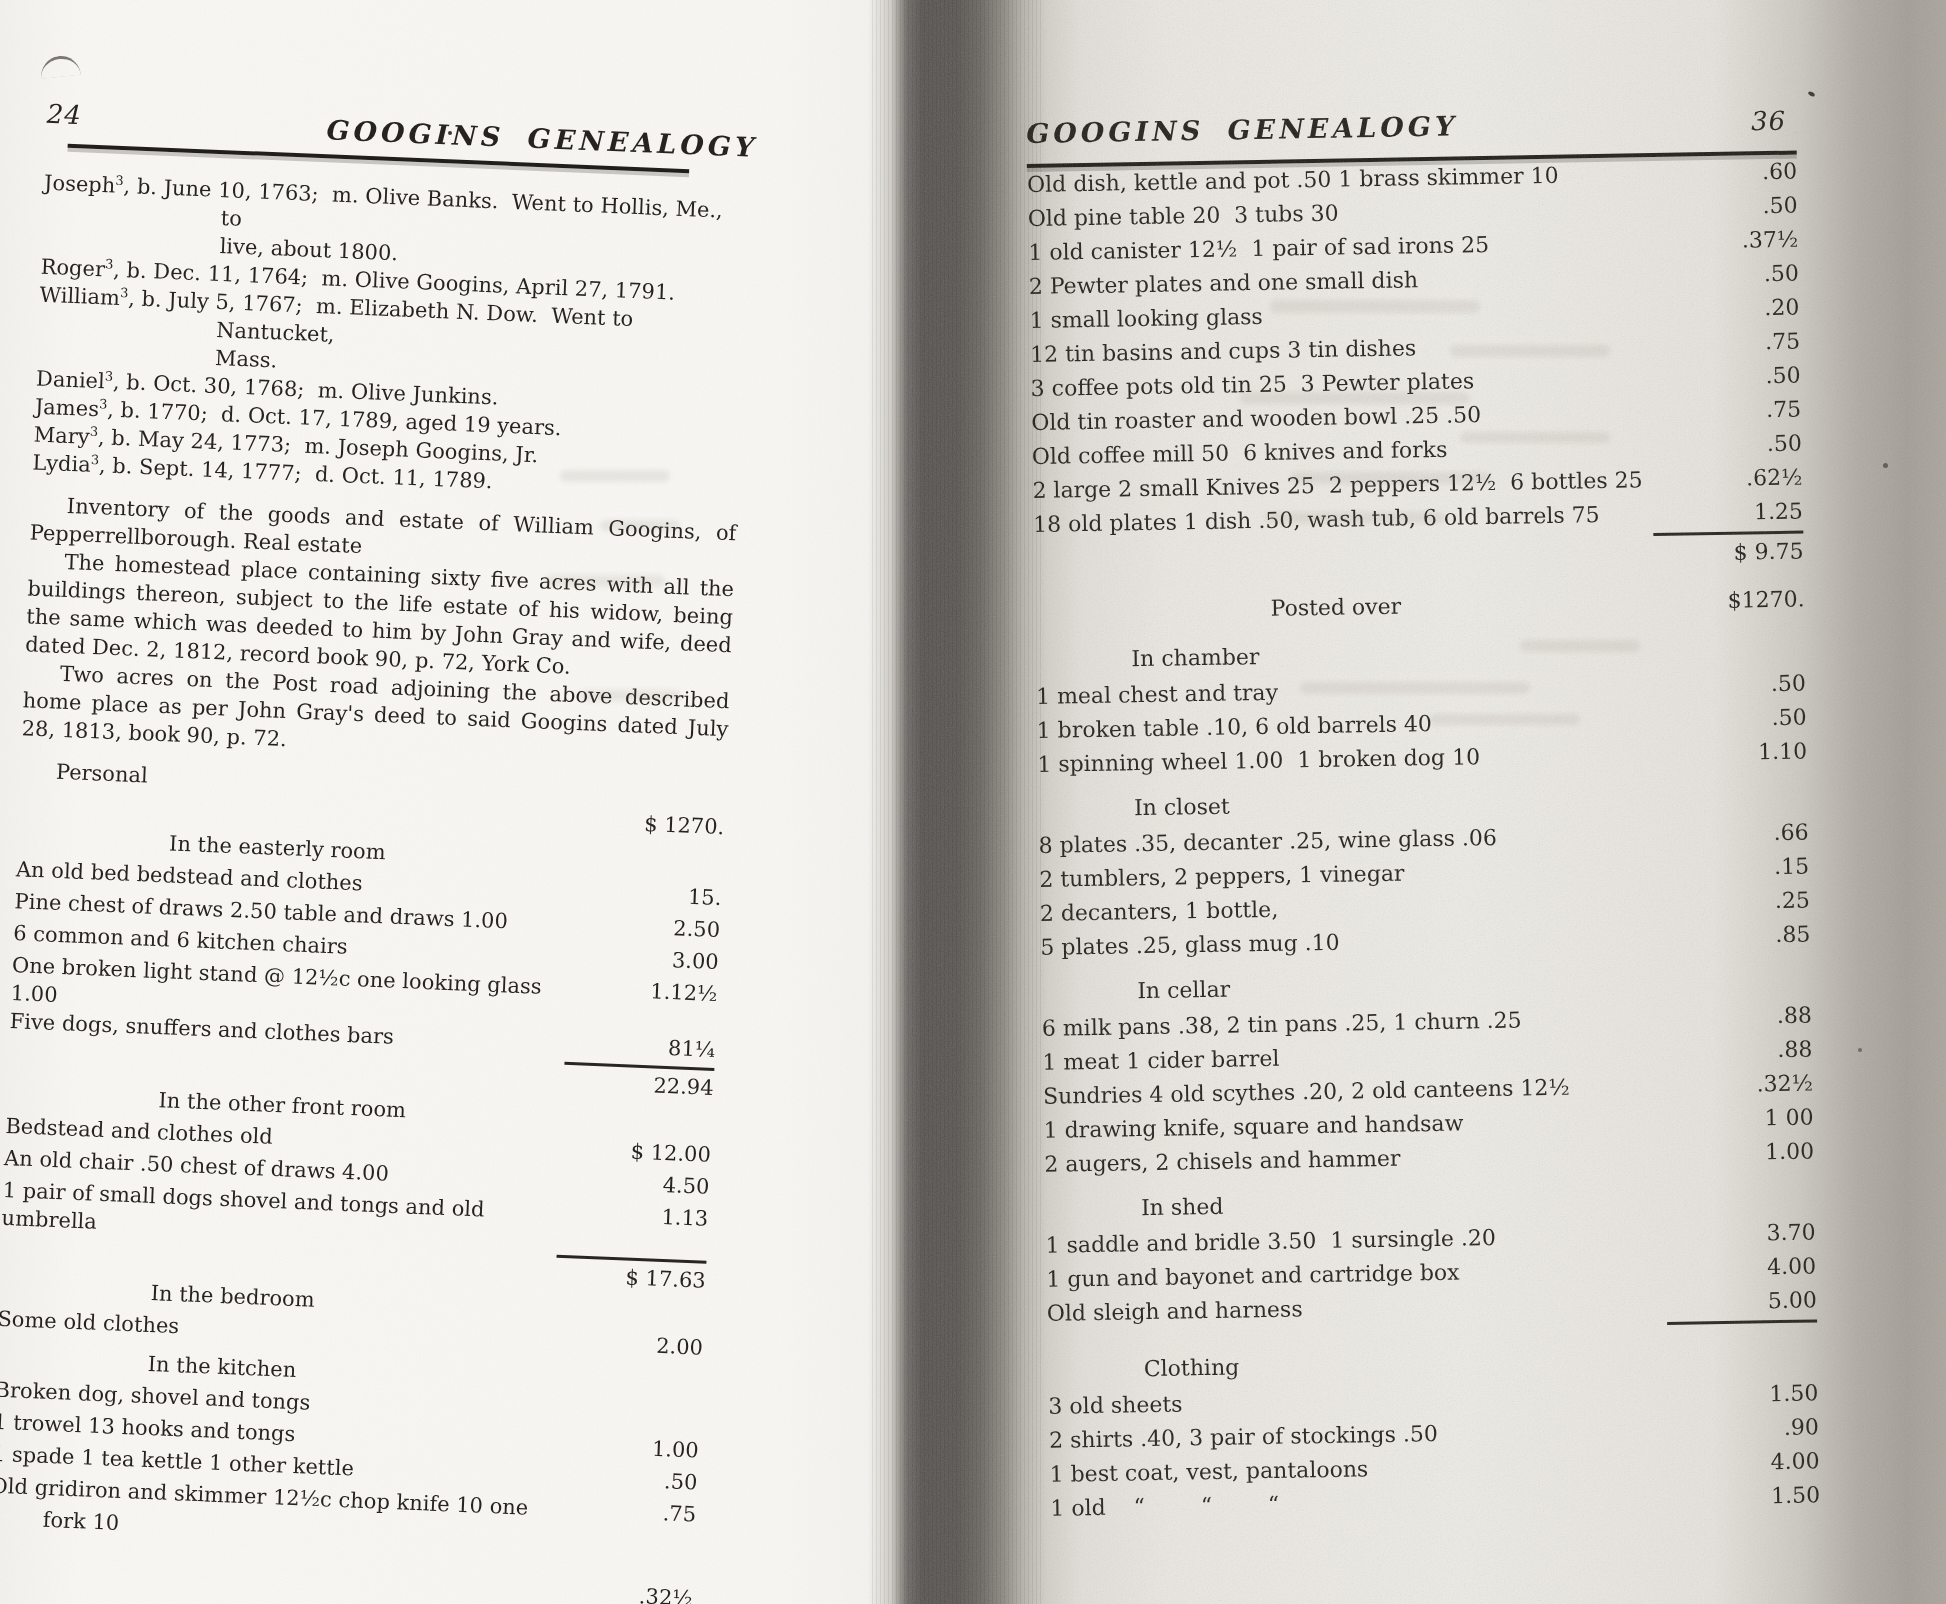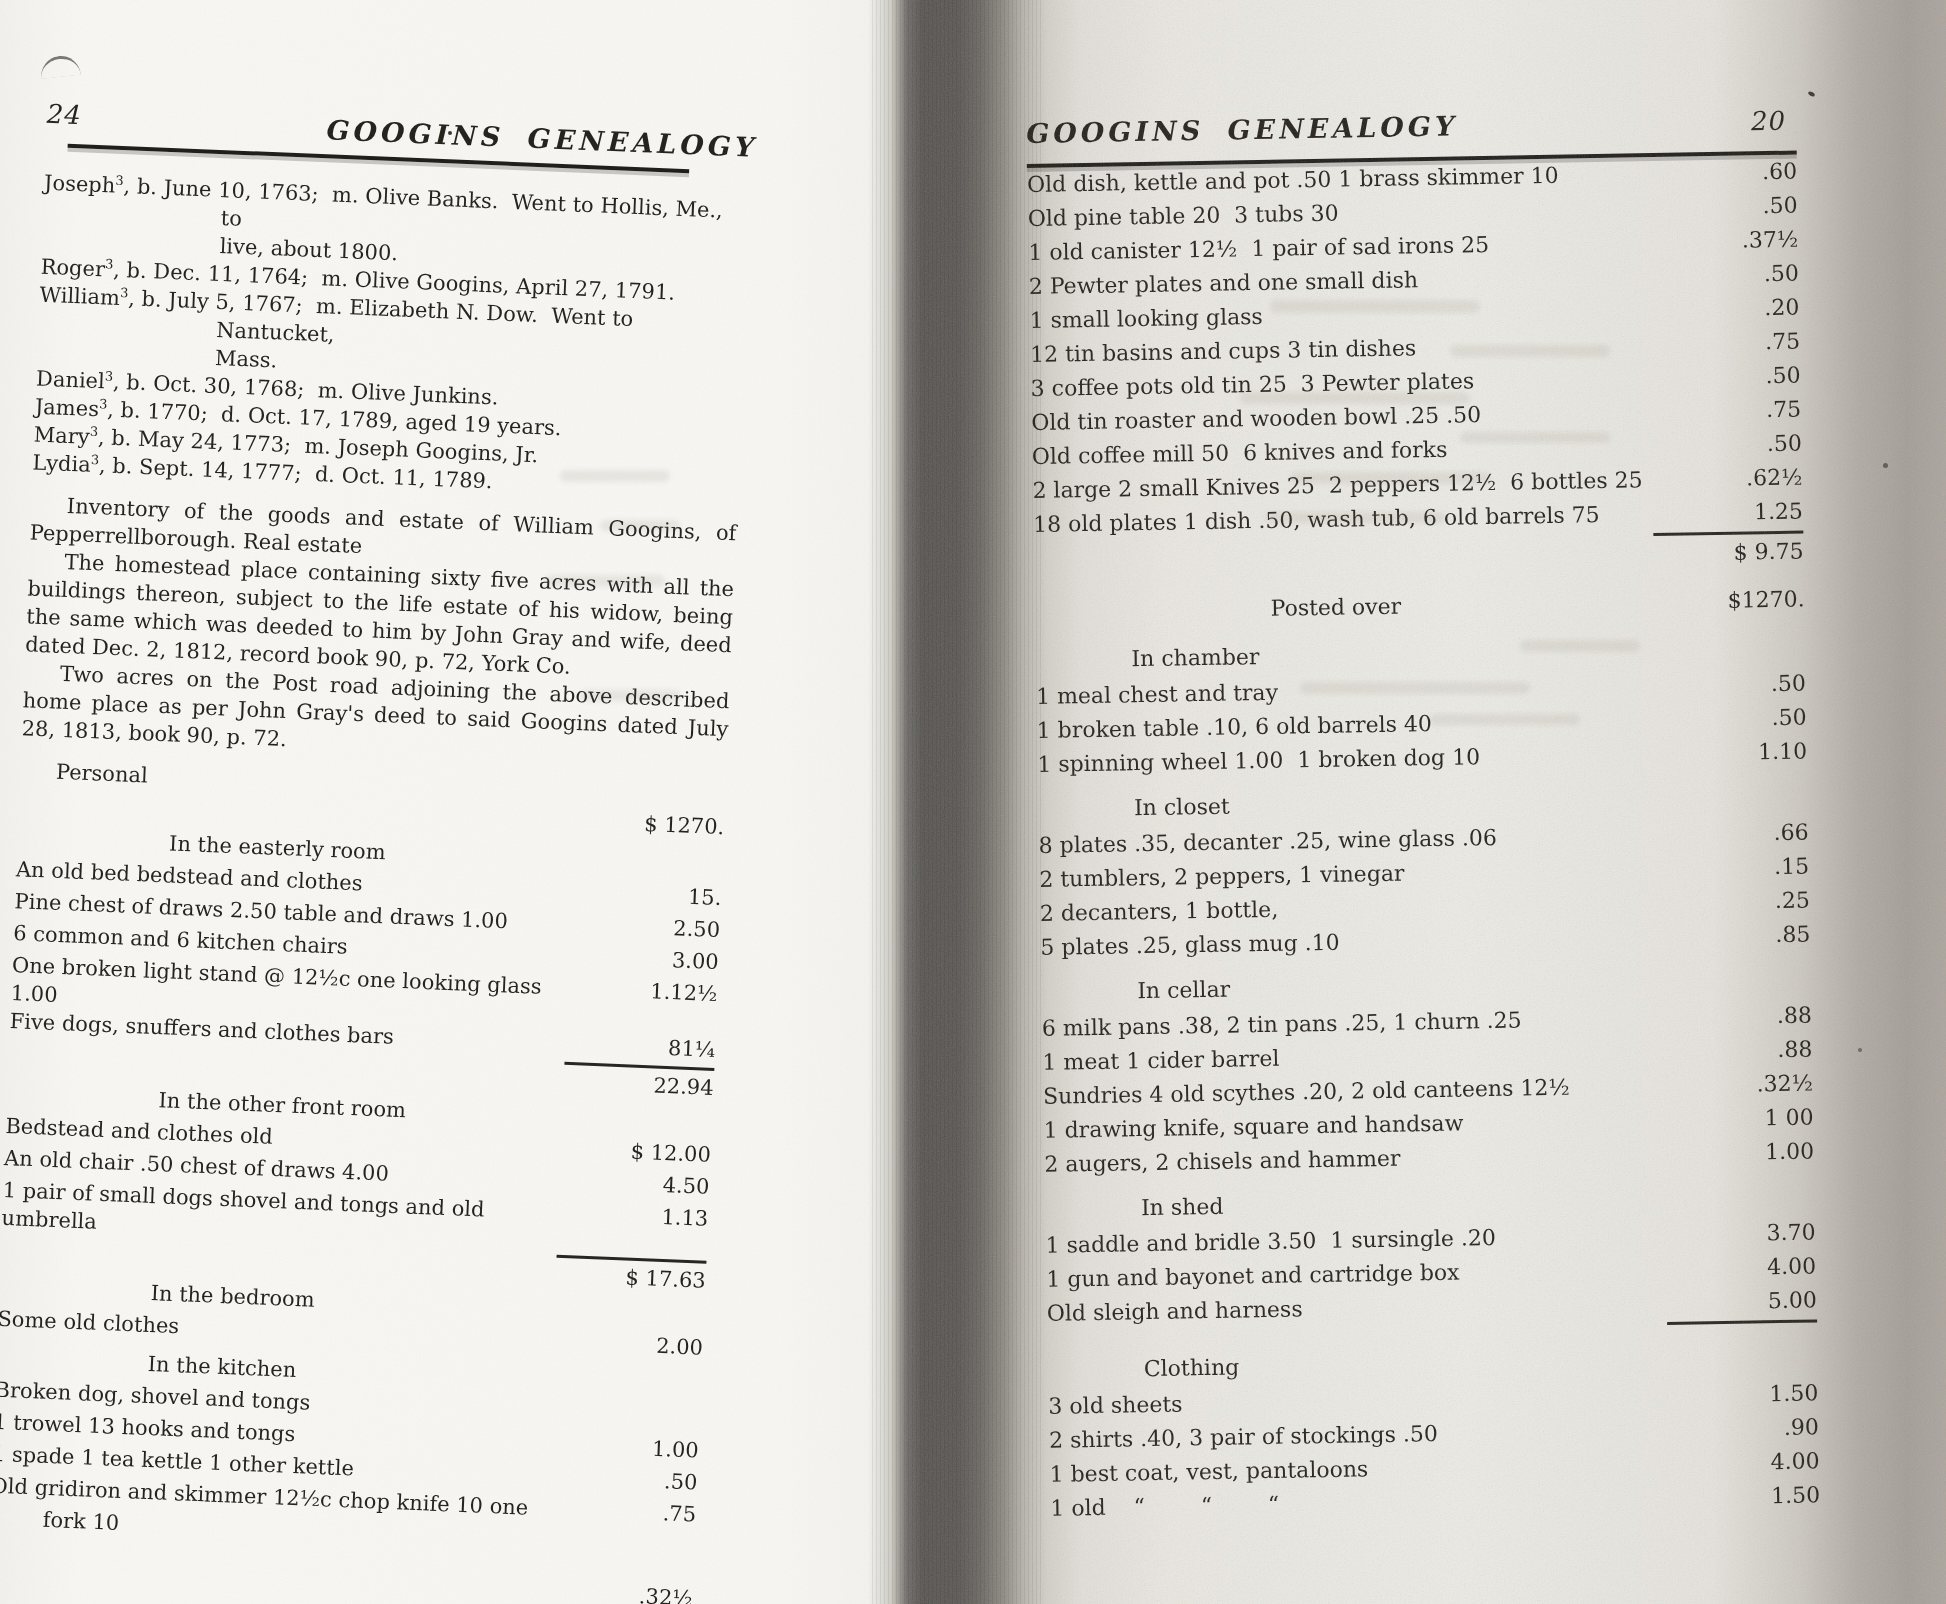--- a/index.html
+++ b/index.html
@@ -187,21 +187,21 @@
             <span class="itx"></span>
             <span class="amt">.32½</span>
           </div>
         </div>
     </div>
   </div>
 
   <div class="page page-right">
     <div class="rp-head">
       <div class="title">GOOGINS GENEALOGY</div>
-      <div class="pageno rp-no">20</div>
+      <div class="pageno rp-no">36</div>
     </div>
     <div class="rule rp-rule"></div>
     <div class="rows rp-body" id="right-rows">
         <div class="row item">
           <span class="itx">Old dish, kettle and pot .50 1 brass skimmer 10</span>
           <span class="amt">.60</span>
         </div>
         <div class="row item">
           <span class="itx">Old pine table 20  3 tubs 30</span>
           <span class="amt">.50</span>

